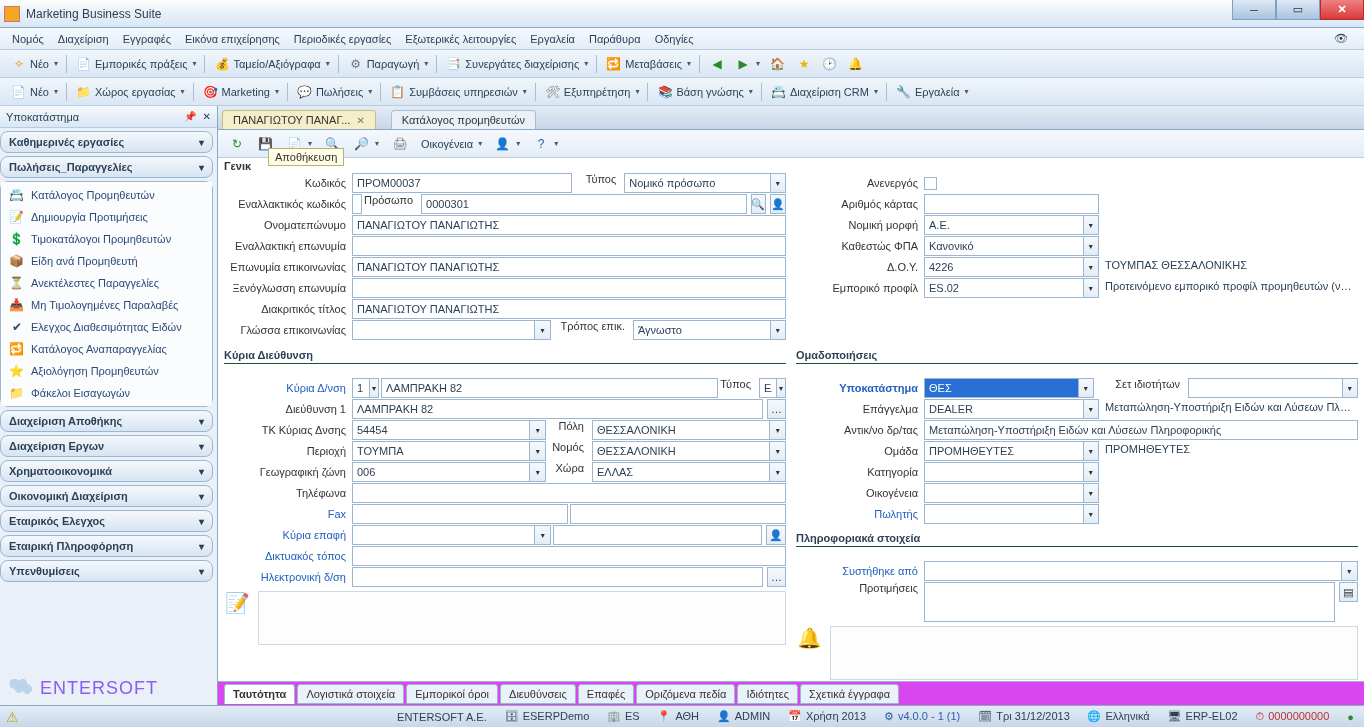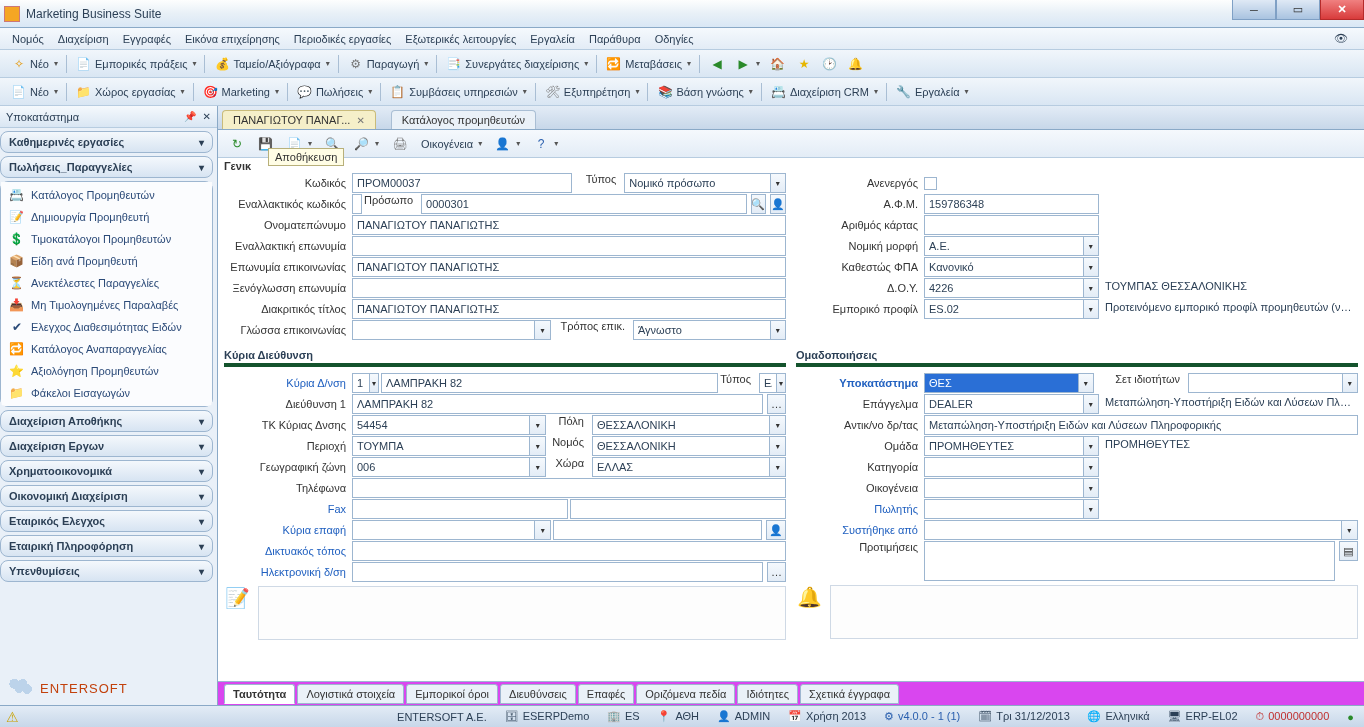--- a/index.html
+++ b/index.html
@@ -36,33 +36,33 @@
 .sidebar-header { height:22px; background:linear-gradient(#f5f9fd,#d9e6f3); border-bottom:1px solid #b7cce0; display:flex; align-items:center; padding:0 6px; color:#2b3f55;}
 .sidebar-header .pins { margin-left:auto; display:flex; gap:6px; font-size:10px;}
 .nav-group { border:1px solid #9db6d0; border-radius:8px; margin:3px 4px 0 0; background:linear-gradient(#f4f8fc,#d7e4f2);}
 .nav-group .hdr { display:flex; align-items:center; padding:4px 8px; font-weight:bold; color:#2b3f55;}
 .nav-group .hdr .chev { margin-left:auto; font-size:10px;}
 .nav-items { background:#fbfcfe; border-radius:0 0 4px 4px; padding:2px 0;}
 .nav-item { display:flex; align-items:center; gap:6px; padding:3px 8px; color:#2b4a78;}
 .nav-item .ic { width:16px; height:16px; font-size:12px; display:inline-flex; align-items:center; justify-content:center;}
 .sidebar-footer { margin-top:auto; padding:6px; display:flex; align-items:center; gap:6px;}
 .sidebar-footer .logo { width:28px; height:22px; background:radial-gradient(circle at 30% 30%, #bcd3ea 20%, transparent 20%), radial-gradient(circle at 60% 30%, #bcd3ea 20%, transparent 20%), radial-gradient(circle at 45% 55%, #bcd3ea 20%, transparent 20%), radial-gradient(circle at 75% 55%, #bcd3ea 20%, transparent 20%);}
-.sidebar-footer .brand { font-size:13px; color:#c2410c; letter-spacing:1px;}
+.sidebar-footer .brand { font-size:18px; color:#8b5cf6; letter-spacing:1px;}
 
 
 .main { flex:1; display:flex; flex-direction:column; min-width:0; }
 .doc-tabs { height:24px; background:linear-gradient(#e3ecf6,#c7d7e9); border-bottom:1px solid #8aa9c7; display:flex; align-items:flex-end; padding:0 4px;}
 .doc-tab { padding:3px 10px; background:#f5efc9; border:1px solid #c9bb7a; border-bottom:none; border-radius:4px 4px 0 0; margin-right:15px; display:flex; align-items:center; gap:6px; font-size:11px;}
 .doc-tab.inactive { background:#eaf1f8; border-color:#a9bed4;}
 .doc-tab .x { font-size:10px; color:#777;}
 .doc-toolbar { height:28px; background:linear-gradient(#f5f9fd,#e3ecf6); border-bottom:1px solid #b7cce0; display:flex; align-items:center; padding:0 6px; gap:3px;}
 .tooltip-box { position:absolute; margin-top:26px; margin-left:44px; background:#fffde5; border:1px solid #b8b07a; padding:2px 6px; font-size:11px; z-index:10;}
 
 .form-area { flex:1; overflow:auto; padding:2px 6px 0 6px; position:relative;}
-.section-label { font-weight:bold; color:#2b3f55; padding:4px 0 2px 0; border-bottom:4px solid #14532d; margin-bottom:6px;}
+.section-label { font-weight:bold; color:#2b3f55; padding:4px 0 2px 0; border-bottom:1px solid #14532d; margin-bottom:14px;}
 .cols { display:flex; gap:10px; }
 .col { flex:1; min-width:0;}
 .row { display:flex; align-items:center; margin:1px 0; min-height:20px;}
 .row label { width:128px; text-align:right; padding-right:6px; color:#333; white-space:nowrap; font-size:11px;}
 .row label.link { color:#2060c0;}
 .row .field { flex:1; display:flex; gap:2px;}
 .inp, .sel { height:20px; border:1px solid #9db6d0; background:#fff; padding:0 4px; font-size:11px; color:#2b3f55; width:100%;}
 .inp.highlight { background:#2a6fd6; color:#fff;}
 .fieldwrap { position:relative; flex:1; display:flex;}
 .dropbtn { width:17px; height:20px; border:1px solid #9db6d0; border-left:none; background:linear-gradient(#f5f9fd,#e3ecf6); display:flex; align-items:center; justify-content:center; font-size:8px;}
@@ -254,21 +254,21 @@
           </div>
         </div>
         <div class="nav-group">
           <div class="nav-items">
             <div class="nav-item">
               <span class="ic">📇</span>
               <span>Κατάλογος Προμηθευτών</span>
             </div>
             <div class="nav-item">
               <span class="ic">📝</span>
-              <span>Δημιουργία Προμηθευτή</span>
+              <span>Δημιουργία Προτιμήσεις</span>
             </div>
             <div class="nav-item">
               <span class="ic">💲</span>
               <span>Τιμοκατάλογοι Προμηθευτών</span>
             </div>
             <div class="nav-item">
               <span class="ic">📦</span>
               <span>Είδη ανά Προμηθευτή</span>
             </div>
             <div class="nav-item">
@@ -468,26 +468,20 @@
         </div>
 
         <div class="col">
           <div class="row">
               <label>Ανενεργός</label>
               <div class="field">
                 <div class="chk"></div>
               </div>
             </div>
           <div class="row">
-              <label>Α.Φ.Μ.</label>
-              <div class="field">
-                <input class="inp" style="max-width: 175px;" value="159786348">
-              </div>
-            </div>
-          <div class="row">
               <label>Αριθμός κάρτας</label>
               <div class="field">
                 <input class="inp" style="max-width: 175px;">
               </div>
             </div>
           <div class="row">
               <label>Νομική μορφή</label>
               <div class="field">
                 <div class="fieldwrap" style="max-width:175px">
                   <input class="inp" value="Α.Ε." style="">
@@ -704,20 +698,21 @@
               <label class="link">Πωλητής</label>
               <div class="field">
                 <div class="fieldwrap" style="max-width:175px">
                   <input class="inp" style="">
                   <div class="dropbtn">▾</div>
                 </div>
                 <div class="static"></div>
               </div>
             </div>
 
+          <div class="section-label" style="margin-top:4px;">Πληροφοριακά στοιχεία</div>
           <div class="row">
               <label class="link">Συστήθηκε από</label>
               <div class="field">
                 <div class="fieldwrap">
                   <input class="inp" style="">
                   <div class="dropbtn">▾</div>
                 </div>
               </div>
             </div>
           <div class="row" style="align-items:flex-start">

